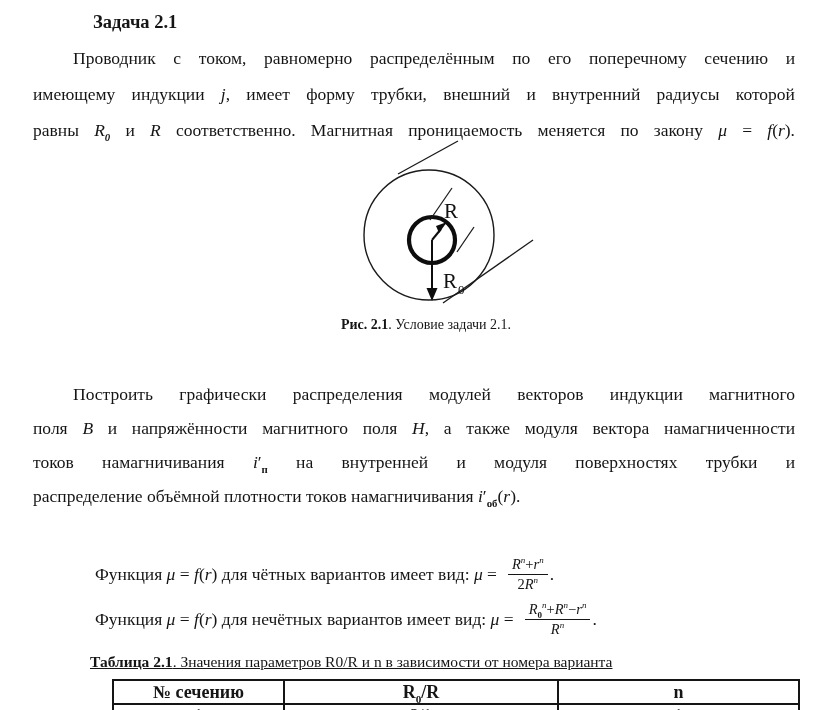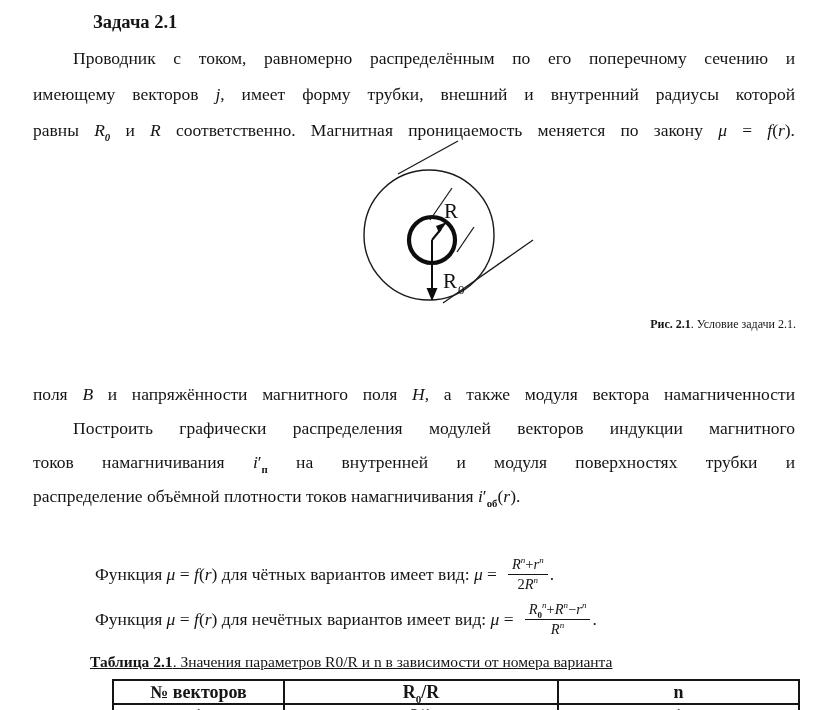--- a/index.html
+++ b/index.html
@@ -11,21 +11,21 @@
   
   .para{left:33px;width:762px;font-size:17.5px;}
   .para .line{text-align:justify;text-align-last:justify;white-space:normal;}
   .para .line.pl-first{text-indent:40px;}
   .para[data-last-left] .line.pl-last{text-align-last:left;}
   .sub{vertical-align:sub;font-size:0.62em;line-height:0;}
   .sup{vertical-align:super;font-size:0.62em;line-height:0;}
   #title{left:93px;top:12px;font-size:18.5px;font-weight:bold;}
   #para1{top:40px;line-height:36px;}
   #para2{top:377px;line-height:34px;}
-  #fig-caption{left:56px;top:317px;width:740px;text-align:right;font-size:12px;}
+  #fig-caption{left:56px;top:317px;width:740px;text-align:center;font-size:14px;}
   .formula-row{left:95px;display:flex;align-items:center;font-size:17.5px;}
   #formula-even{top:556px;}
   #formula-odd{top:601px;}
   .frac{display:inline-block;text-align:center;font-size:14.5px;line-height:1.2;margin-left:11px;}
   .frac .num{display:block;border-bottom:1.5px solid #151515;padding:0 4px 1px;}
   .frac .den{display:block;padding:1px 4px 0;}
   .frac-period{align-self:center;margin-left:2px;}
   #table-caption{left:90px;top:653px;font-size:15.5px;text-decoration:underline;}
   #table-caption b{font-weight:bold;}
   #variants-table{left:112px;top:679px;}
@@ -37,21 +37,21 @@
 </style>
 </head>
 <body>
 
 <div id="page">
 
   <div id="title" class="abs">Задача 2.1</div>
 
   <div id="para1" class="abs para">
       <div class="line pl-first"><span>Проводник с током, равномерно распределённым по его поперечному сечению и</span></div>
-      <div class="line"><span>имеющему векторов </span><span style="font-style: italic;">j</span><span>, имеет форму трубки, внешний и внутренний радиусы которой</span></div>
+      <div class="line"><span>имеющему индукции </span><span style="font-style: italic;">j</span><span>, имеет форму трубки, внешний и внутренний радиусы которой</span></div>
       <div class="line pl-last"><span>равны </span><span style="font-style: italic;">R</span><span class="sub" style="font-style: italic; font-weight: bold;">0</span><span> и </span><span style="font-style: italic;">R</span><span> соответственно. Магнитная проницаемость меняется по закону </span><span style="font-style: italic;">μ</span><span> = </span><span style="font-style: italic;">f</span><span>(</span><span style="font-style: italic;">r</span><span>).</span></div>
     </div>
 
   <svg class="abs" style="left:340px;top:138px;" width="225" height="170" viewBox="0 0 225 170">
     <circle cx="89" cy="97" r="65" fill="none" stroke="#1a1a1a" stroke-width="1.4"></circle>
     <circle cx="92" cy="102" r="23" fill="none" stroke="#0d0d0d" stroke-width="4.2"></circle>
 
     <line x1="58" y1="36" x2="118" y2="3" stroke="#1a1a1a" stroke-width="1.3"></line>
     <line x1="90" y1="82" x2="112" y2="50" stroke="#1a1a1a" stroke-width="1.3"></line>
     <line x1="117" y1="114" x2="134" y2="89" stroke="#1a1a1a" stroke-width="1.3"></line>
@@ -66,22 +66,22 @@
     <text x="104" y="80" font-size="21">R</text>
     <text x="103" y="150" font-size="21">R</text>
     <text x="118" y="156" font-size="13">0</text>
   </svg>
 
   <div id="fig-caption" class="abs">
     <b>Рис. 2.1</b><span>. Условие задачи 2.1.</span>
   </div>
 
   <div id="para2" class="abs para" data-last-left="">
+      <div class="line pl-first"><span>Построить графически распределения модулей векторов индукции магнитного</span></div>
       <div class="line"><span>поля </span><span style="font-style: italic;">B</span><span> и напряжённости магнитного поля </span><span style="font-style: italic;">H</span><span>, а также модуля вектора намагниченности</span></div>
-      <div class="line pl-first"><span>Построить графически распределения модулей векторов индукции магнитного</span></div>
       <div class="line"><span>токов намагничивания </span><span style="font-style: italic;">i</span><span>′</span><span class="sub" style="font-weight: bold;">п</span><span> на внутренней и модуля поверхностях трубки и</span></div>
       <div class="line pl-last"><span>распределение объёмной плотности токов намагничивания </span><span style="font-style: italic;">i</span><span>′</span><span class="sub" style="font-weight: bold;">об</span><span>(</span><span style="font-style: italic;">r</span><span>).</span></div>
     </div>
 
   <div id="formula-even" class="abs formula-row">
     <span><span>Функция </span><span style="font-style: italic;">μ</span><span> = </span><span style="font-style: italic;">f</span><span>(</span><span style="font-style: italic;">r</span><span>) для чётных вариантов имеет вид: </span><span style="font-style: italic;">μ</span><span> =</span></span>
     <span class="frac">
       <span class="num"><span style="font-style: italic;">R</span><span class="sup" style="font-style: italic;">n</span><span>+</span><span style="font-style: italic;">r</span><span class="sup" style="font-style: italic;">n</span></span>
       <span class="den"><span>2</span><span style="font-style: italic;">R</span><span class="sup" style="font-style: italic;">n</span></span>
     </span>
@@ -103,21 +103,21 @@
 
   <div id="variants-table" class="abs">
     <table>
       <colgroup>
           <col style="width:171px">
           <col style="width:274px">
           <col style="width:241px">
         </colgroup>
       <tbody>
           <tr>
-        <th><span>№ векторов</span></th>
+        <th><span>№ сечению</span></th>
         <th><span style="font-weight: bold;">R</span><span class="sub" style="font-weight: bold;">0</span><span style="font-weight: bold;">/R</span></th>
         <th><span style="font-weight: bold;">n</span></th>
       </tr>
       <tr>
         <td>1</td>
         <td>2/1</td>
         <td>1</td>
       </tr>
     </tbody>
       </table>

